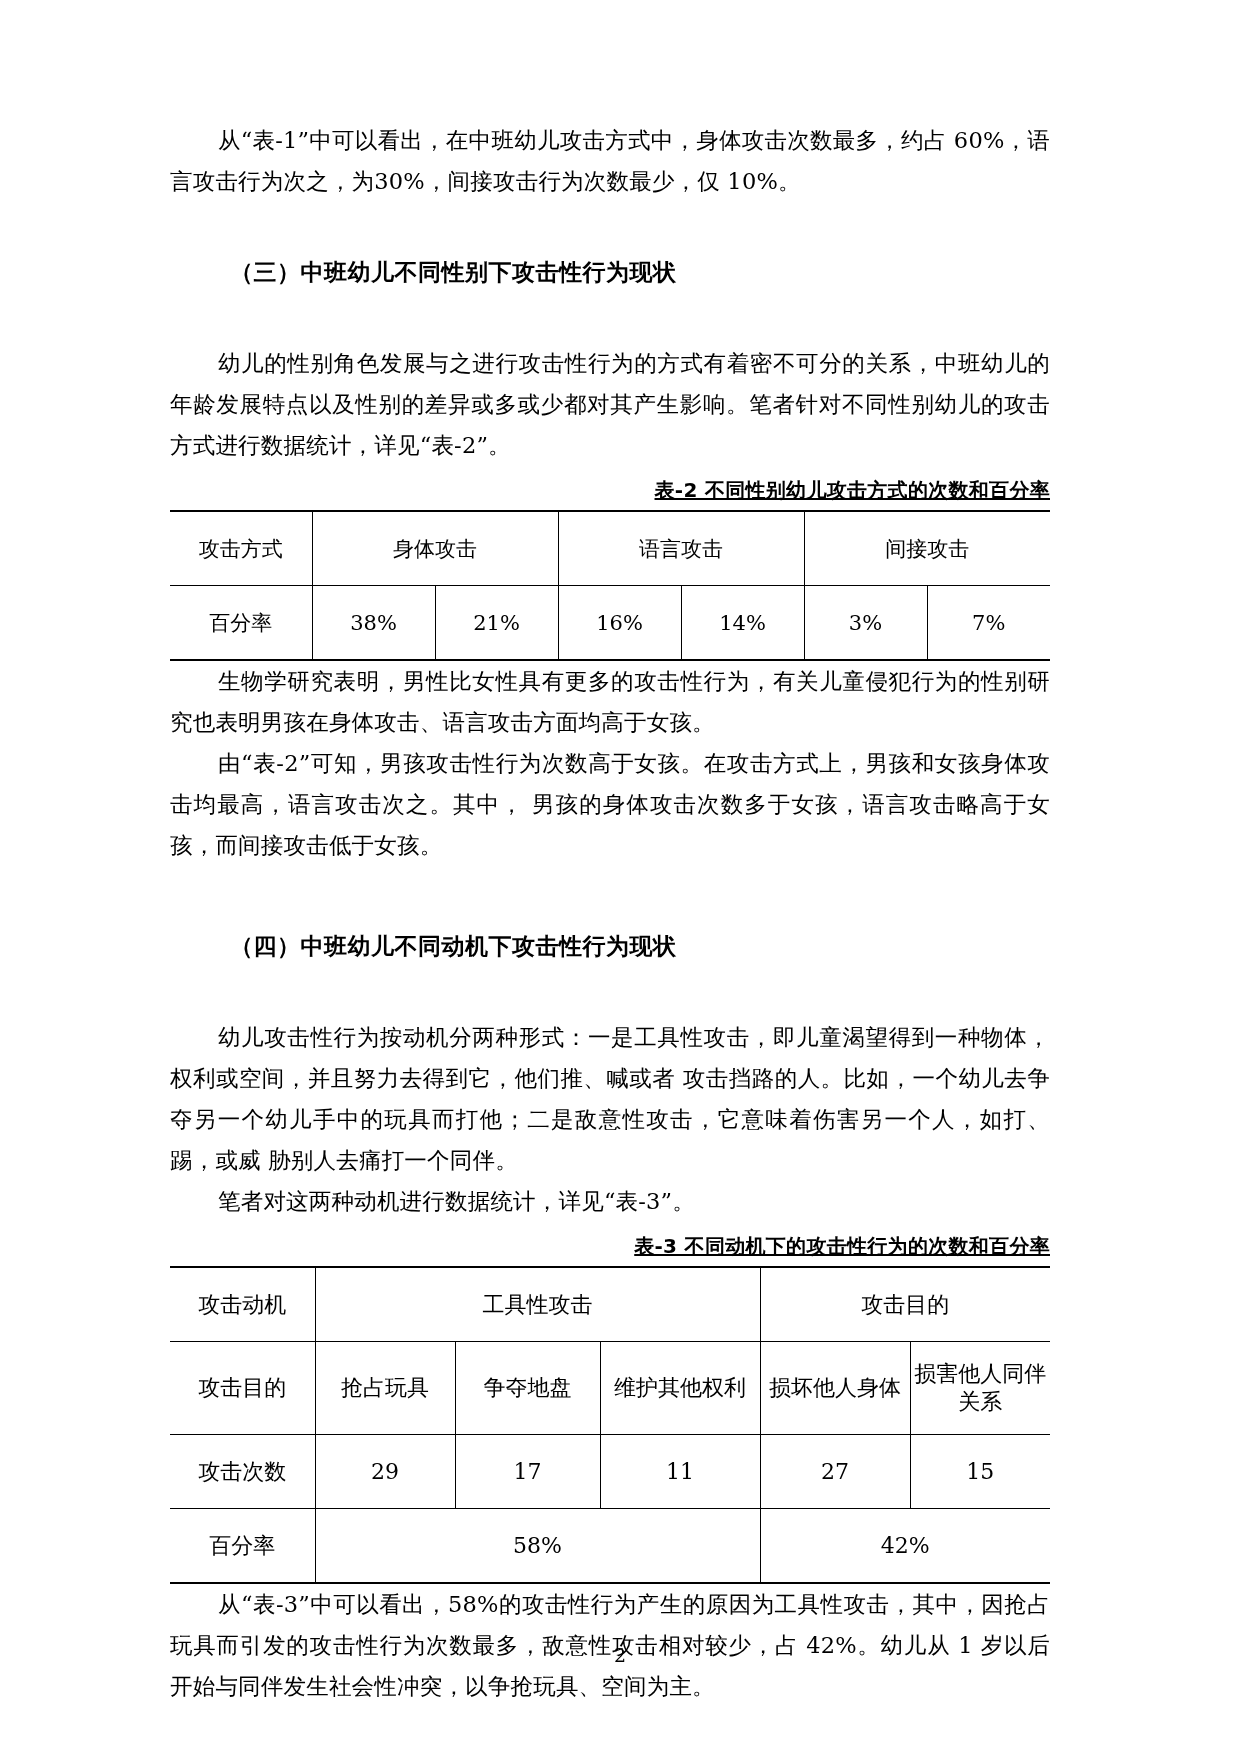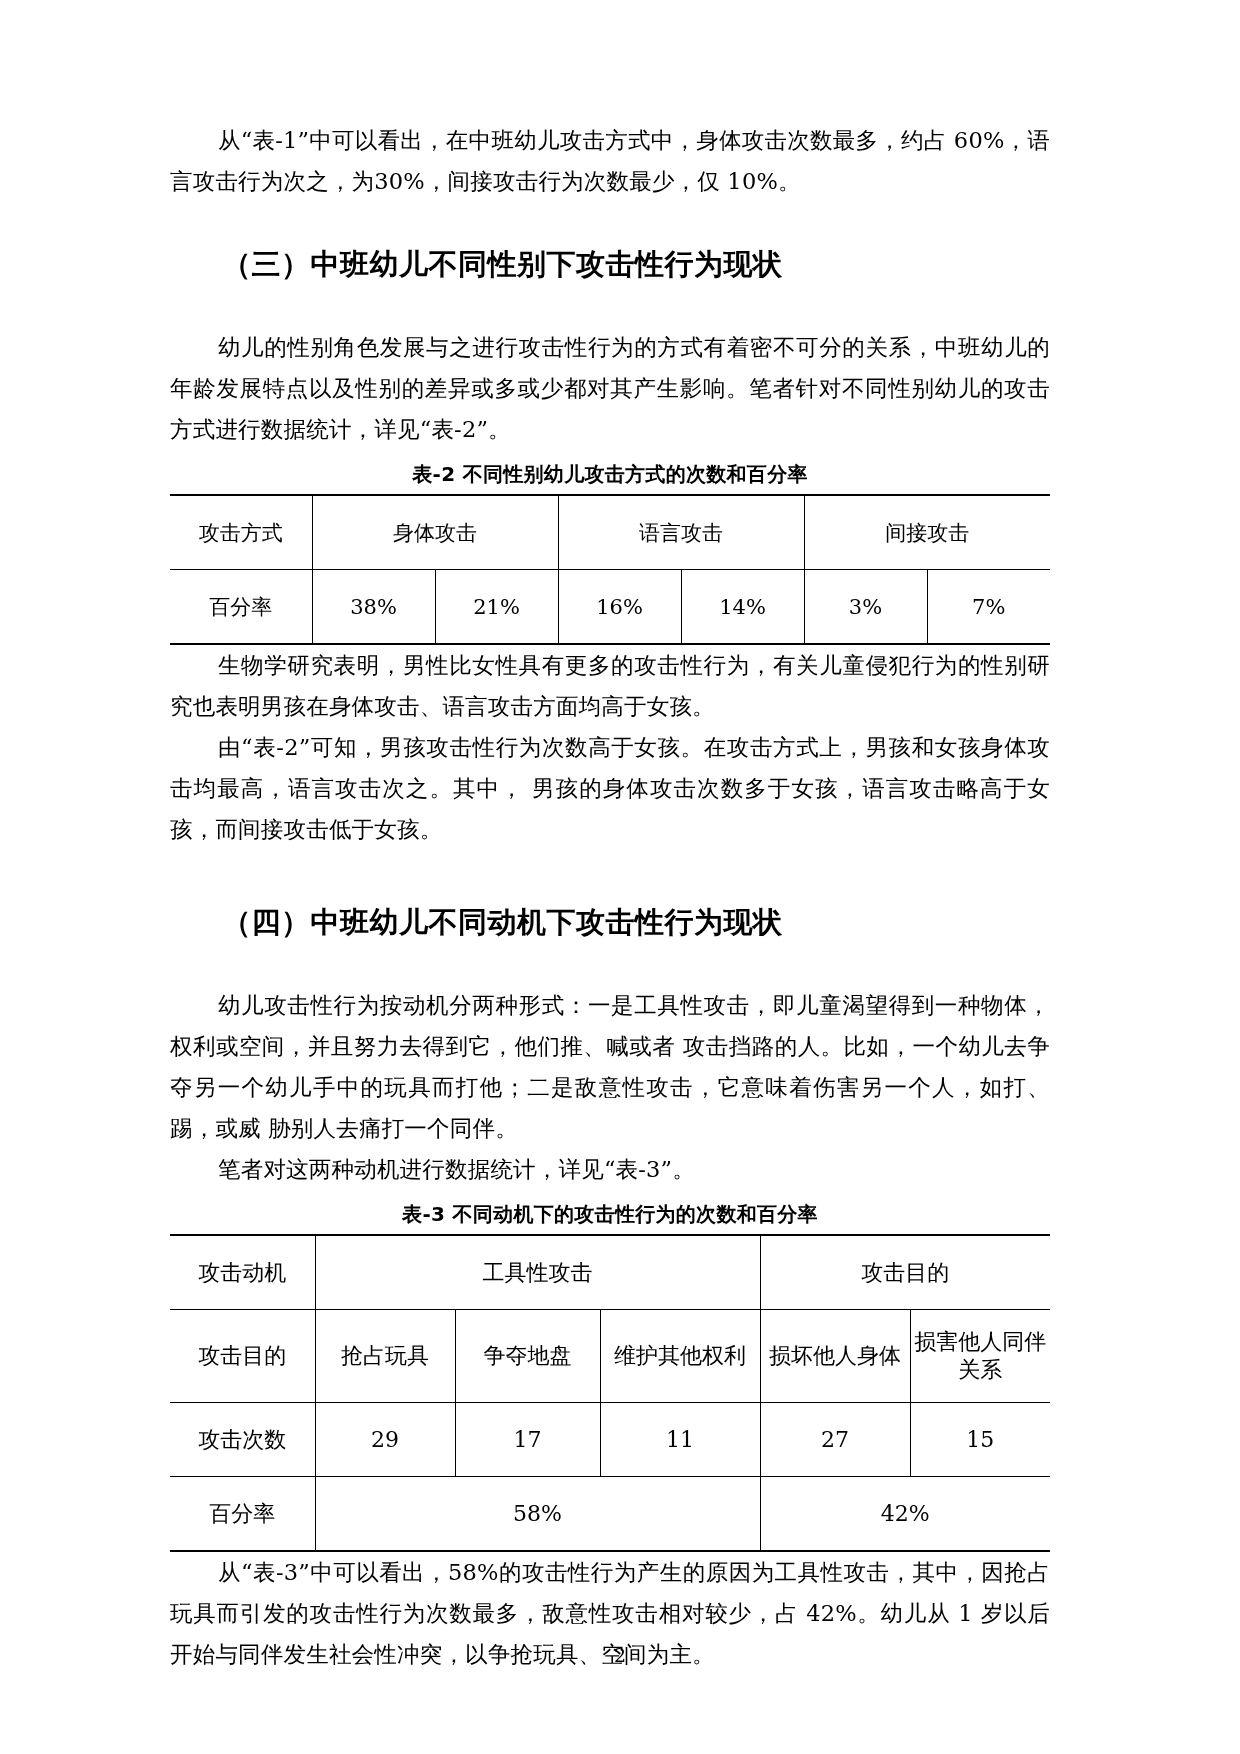--- a/index.html
+++ b/index.html
@@ -33,39 +33,40 @@
     text-align: justify;
     text-justify: inter-ideograph;
     text-indent: 48px;
     letter-spacing: 0.2px;
   }
   p.first-para {
     margin-bottom: 0px;
   }
   h2.section-heading {
     font-family: "DejaVu Sans", "Liberation Sans", sans-serif;
-    font-size: 29px;
+    font-size: 23px;
     font-weight: bold;
     line-height: 41px;
-    margin: 8px;
+    margin: 16px;
     text-indent: 44px;
     letter-spacing: 0.5px;
   }
   .gap-md { height: 34px; }
   .gap-lg { height: 44px; }
   .gap-xs { height: 8px; }
 
   .table-caption {
     font-family: "DejaVu Sans", "Liberation Sans", sans-serif;
     font-size: 20px;
     font-weight: bold;
-    text-align: center;
+    text-align: right;
     line-height: 32px;
     margin: 0;
     letter-spacing: 0.3px;
+    text-decoration: underline;
   }
   table.data-table {
     border-collapse: collapse;
     width: 880px;
     margin: 4px 0 0 0;
     table-layout: fixed;
   }
   table.data-table td {
     border: 1px solid #000000;
     text-align: center;

